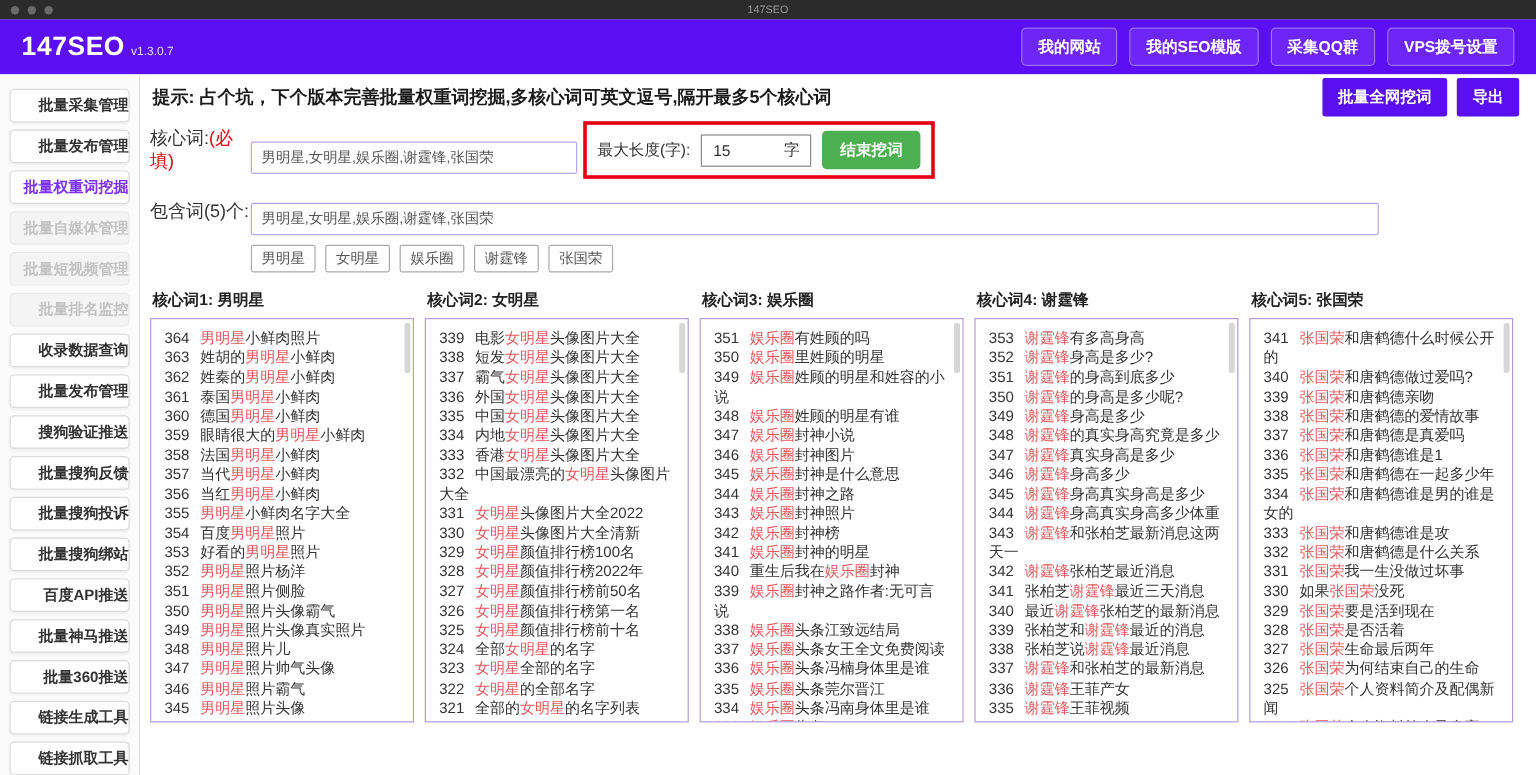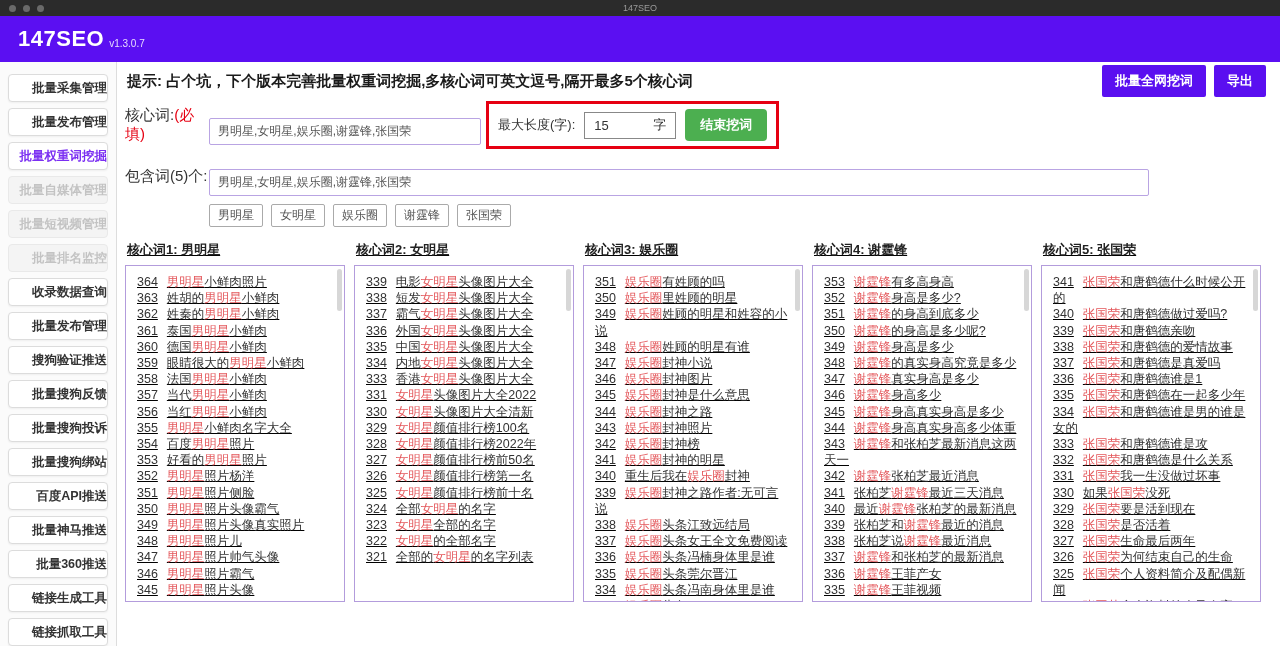--- a/index.html
+++ b/index.html
@@ -58,21 +58,21 @@
   .rednote { position:absolute; left:762px; top:5px; background:#fff; border:3px solid #e60012;
              padding:6px 12px 8px 10px; z-index:5; }
   .rednote div { color:#e60012; font-size:20px; font-weight:bold; line-height:30px; white-space:nowrap; }
 
   .top-actions { position:absolute; right:14px; top:3px; display:flex; gap:8px; z-index:6; }
   .pbtn { background:#5a0ff0; color:#fff; border:none; border-radius:2px; padding:7px 13px;
           font-size:13px; font-weight:bold; cursor:pointer; white-space:nowrap; font-family:inherit; }
 
   
   .columns { display:flex; gap:9px; margin-top:14px; }
-  .col { width:220px; flex:0 0 auto;text-decoration:underline; }
+  .col { width:220px; flex:0 0 auto; }
   .col-title { font-size:13px; font-weight:bold; color:#222; margin:0 0 6px 2px; }
   .col-box { border:1px solid #b39cdc; height:337px; overflow:hidden; position:relative;
              padding:8px 13px 8px 11px; font-size:12.5px; line-height:16.2px; color:#333; background:#fff; }
   .kitem .num { margin-right:9px; }
   .kitem .kw { color:#e4585c; }
   .sb { position:absolute; right:2px; top:3px; width:5px; height:42px; background:#d7d7d7; border-radius:3px; }
 </style>
 </head>
 <body>
 
@@ -81,20 +81,26 @@
     <span class="dot"></span>
     <span class="dot"></span>
     <span class="dot"></span>
   </div>
   <div class="win-title">147SEO</div>
 </div>
 
 <div class="header">
   <span class="logo">147SEO</span>
   <span class="version">v1.3.0.7</span>
+  <div class="nav">
+      <div class="navbtn">我的网站</div>
+      <div class="navbtn">我的SEO模版</div>
+      <div class="navbtn">采集QQ群</div>
+      <div class="navbtn">VPS拨号设置</div>
+    </div>
 </div>
 
 <div class="app">
   <div class="sidebar">
       <div class="side-btn normal">批量采集管理</div>
       <div class="side-btn normal">批量发布管理</div>
       <div class="side-btn active">批量权重词挖掘</div>
       <div class="side-btn disabled">批量自媒体管理</div>
       <div class="side-btn disabled">批量短视频管理</div>
       <div class="side-btn disabled">批量排名监控</div>
@@ -176,20 +182,21 @@
         <div class="col">
           <div class="col-title">核心词2: 女明星</div>
           <div class="col-box">
             <div class="kitem"><span class="num">339</span><span>电影</span><span class="kw">女明星</span><span>头像图片大全</span></div>
             <div class="kitem"><span class="num">338</span><span>短发</span><span class="kw">女明星</span><span>头像图片大全</span></div>
             <div class="kitem"><span class="num">337</span><span>霸气</span><span class="kw">女明星</span><span>头像图片大全</span></div>
             <div class="kitem"><span class="num">336</span><span>外国</span><span class="kw">女明星</span><span>头像图片大全</span></div>
             <div class="kitem"><span class="num">335</span><span>中国</span><span class="kw">女明星</span><span>头像图片大全</span></div>
             <div class="kitem"><span class="num">334</span><span>内地</span><span class="kw">女明星</span><span>头像图片大全</span></div>
             <div class="kitem"><span class="num">333</span><span>香港</span><span class="kw">女明星</span><span>头像图片大全</span></div>
+            <div class="kitem"><span class="num">332</span><span>中国最漂亮的</span><span class="kw">女明星</span><span>头像图片大全</span></div>
             <div class="kitem"><span class="num">331</span><span class="kw">女明星</span><span>头像图片大全2022</span></div>
             <div class="kitem"><span class="num">330</span><span class="kw">女明星</span><span>头像图片大全清新</span></div>
             <div class="kitem"><span class="num">329</span><span class="kw">女明星</span><span>颜值排行榜100名</span></div>
             <div class="kitem"><span class="num">328</span><span class="kw">女明星</span><span>颜值排行榜2022年</span></div>
             <div class="kitem"><span class="num">327</span><span class="kw">女明星</span><span>颜值排行榜前50名</span></div>
             <div class="kitem"><span class="num">326</span><span class="kw">女明星</span><span>颜值排行榜第一名</span></div>
             <div class="kitem"><span class="num">325</span><span class="kw">女明星</span><span>颜值排行榜前十名</span></div>
             <div class="kitem"><span class="num">324</span><span>全部</span><span class="kw">女明星</span><span>的名字</span></div>
             <div class="kitem"><span class="num">323</span><span class="kw">女明星</span><span>全部的名字</span></div>
             <div class="kitem"><span class="num">322</span><span class="kw">女明星</span><span>的全部名字</span></div>

